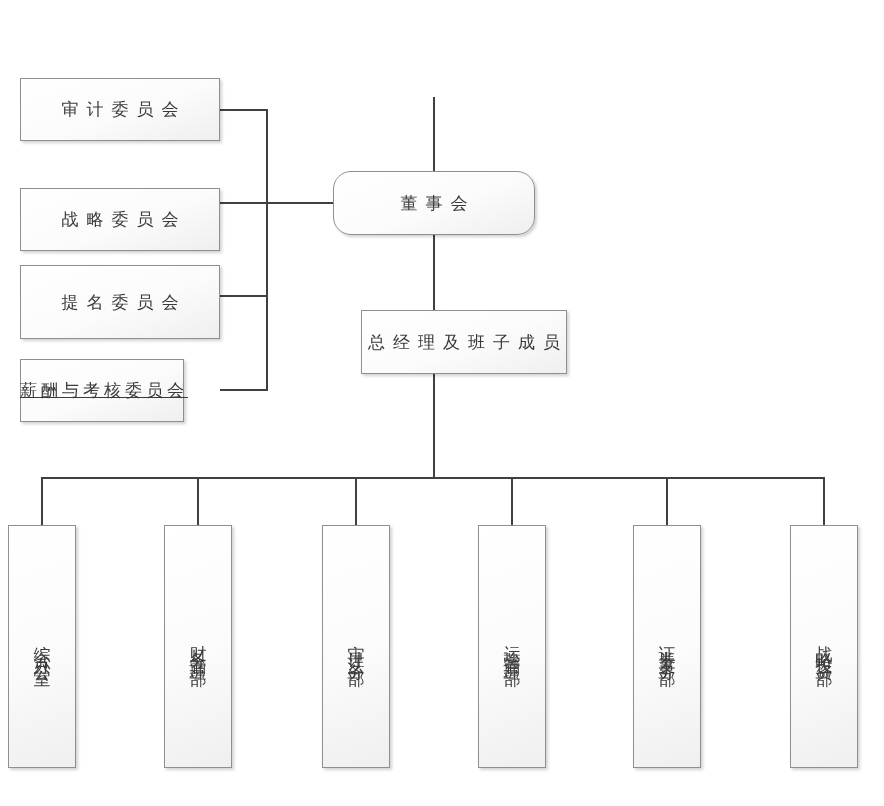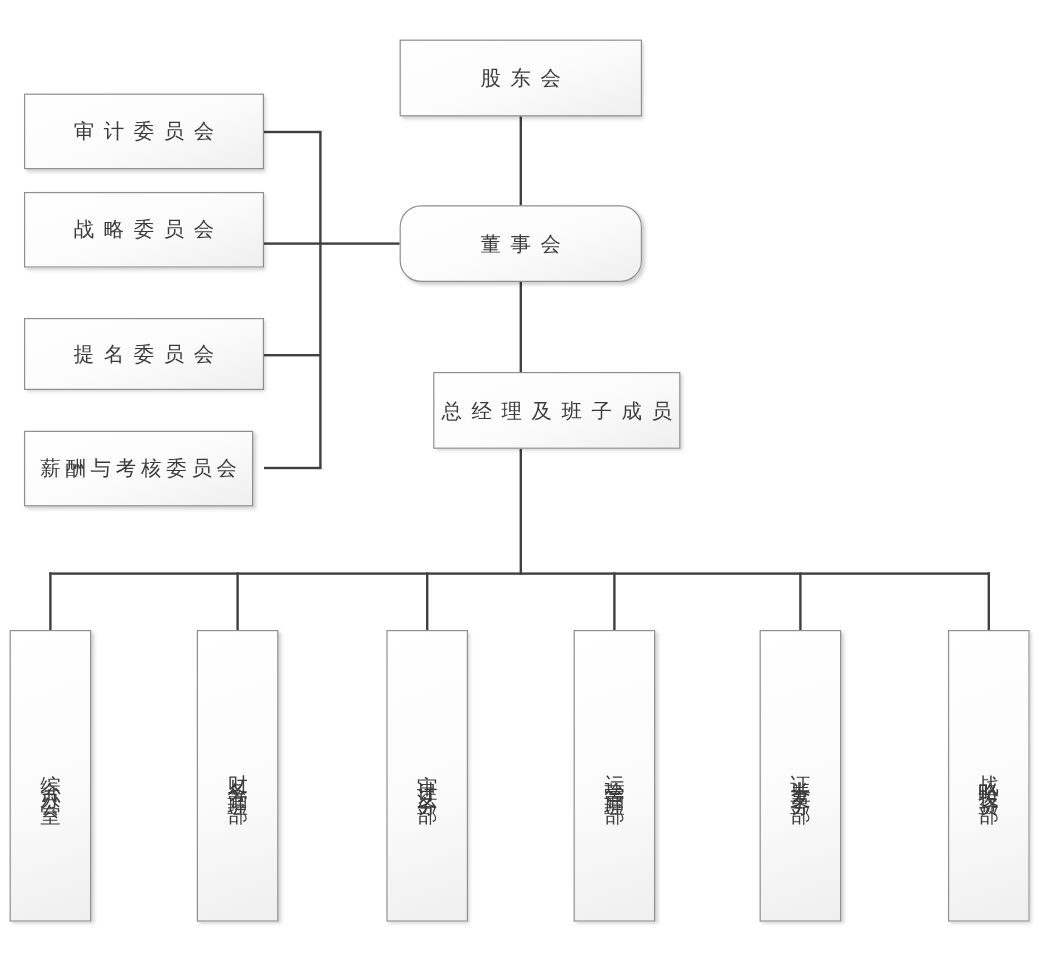--- a/index.html
+++ b/index.html
@@ -56,33 +56,32 @@
   <div class="line" style="left:666px; top:477px; width:2px; height:48px;"></div>
   <div class="line" style="left:823px; top:477px; width:2px; height:48px;"></div>
 
   <div class="line" style="left:266px; top:109px; width:2px; height:282px;"></div>
   <div class="line" style="left:220px; top:109px; width:47px; height:2px;"></div>
   <div class="line" style="left:220px; top:202px; width:47px; height:2px;"></div>
   <div class="line" style="left:220px; top:295px; width:47px; height:2px;"></div>
   <div class="line" style="left:220px; top:389px; width:47px; height:2px;"></div>
   <div class="line" style="left:266px; top:202px; width:67px; height:2px;"></div>
 
-  <div class="node" style="left:333px; top:33px; width:202px; height:64px;">股东会</div>
 
   <div class="node" style="left:333px; top:171px; width:202px; height:64px;border-radius:18px;">董事会</div>
 
   <div class="node" style="left:331px; top:310px; width:206px; height:64px;margin-left:30px;">总经理及班子成员</div>
 
   <div class="node" style="left:20px; top:78px; width:200px; height:63px;">审计委员会</div>
 
-  <div class="node" style="left:20px; top:160px; width:200px; height:63px;text-align:right;">战略委员会</div>
+  <div class="node" style="left:20px; top:188px; width:200px; height:63px;text-align:right;">战略委员会</div>
 
-  <div class="node" style="left:20px; top:265px; width:200px; height:60px;">提名委员会</div>
+  <div class="node" style="left:20px; top:265px; width:200px; height:74px;">提名委员会</div>
 
-  <div class="node" style="left:20px; top:359px; width:191px; height:63px; letter-spacing:4px; text-indent:4px;">薪酬与考核委员会</div>
+  <div class="node" style="left:20px; top:359px; width:164px; height:63px; letter-spacing:4px; text-indent:4px;text-decoration:underline;">薪酬与考核委员会</div>
 
   <div class="node vert" style="left:8px; top:525px; width:68px; height:243px;">综合办公室</div>
 
   <div class="node vert" style="left:164px; top:525px; width:68px; height:243px;">财务管理部</div>
 
   <div class="node vert" style="left:322px; top:525px; width:68px; height:243px;">审计法务部</div>
 
   <div class="node vert" style="left:478px; top:525px; width:68px; height:243px;">运营管理部</div>
 
   <div class="node vert" style="left:633px; top:525px; width:68px; height:243px;">证券事务部</div>

